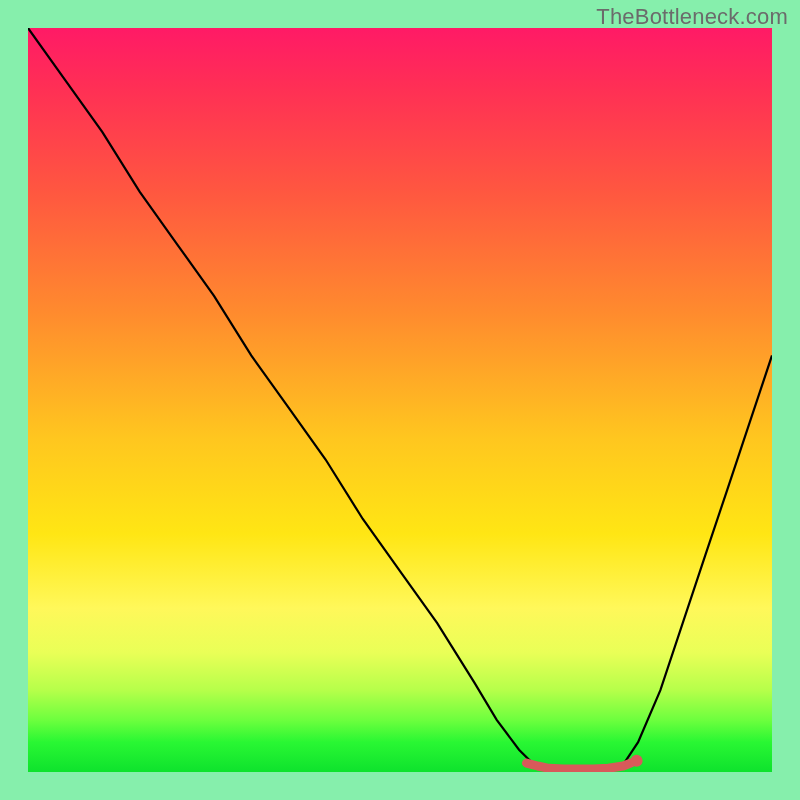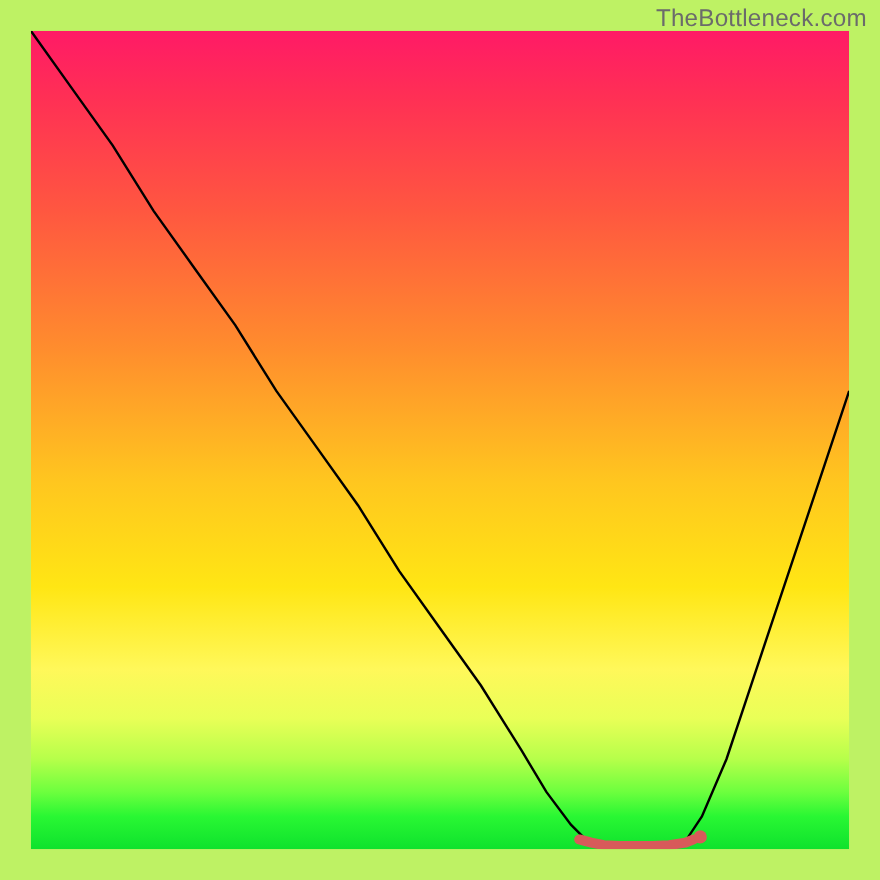--- a/index.html
+++ b/index.html
@@ -8,21 +8,21 @@
     width: 800px;
     height: 800px;
     background: #000;
     overflow: hidden;
     font-family: Arial, Helvetica, sans-serif;
   }
   .frame {
     position: relative;
     width: 800px;
     height: 800px;
-    background: #bef264;
+    background: #86efac;
   }
   .watermark {
     position: absolute;
     top: 4px;
     right: 12px;
     color: #6b6b6b;
     font-size: 22px;
     font-weight: 400;
     letter-spacing: 0.2px;
     z-index: 10;

